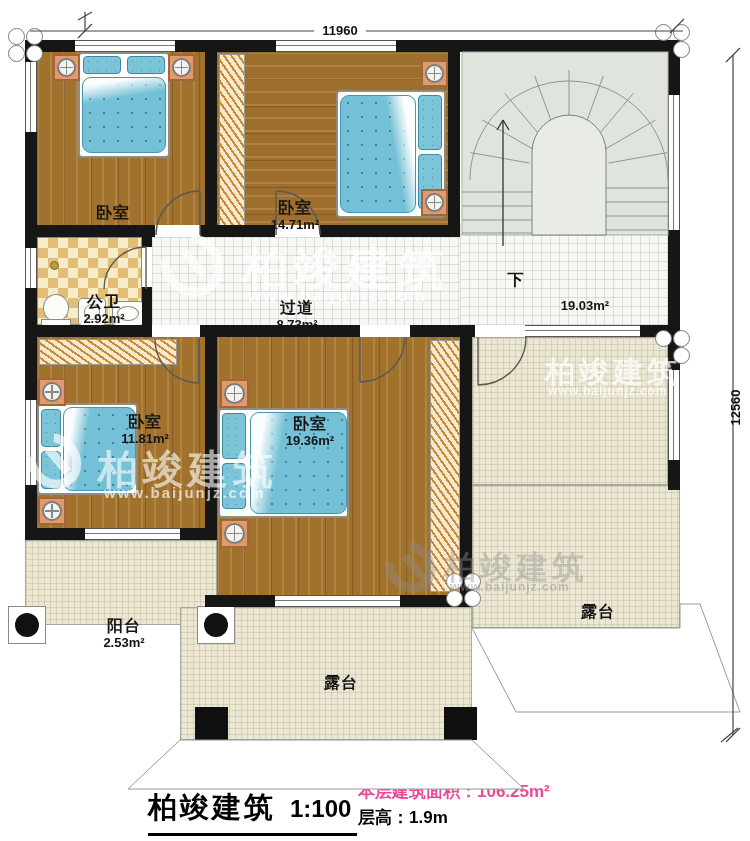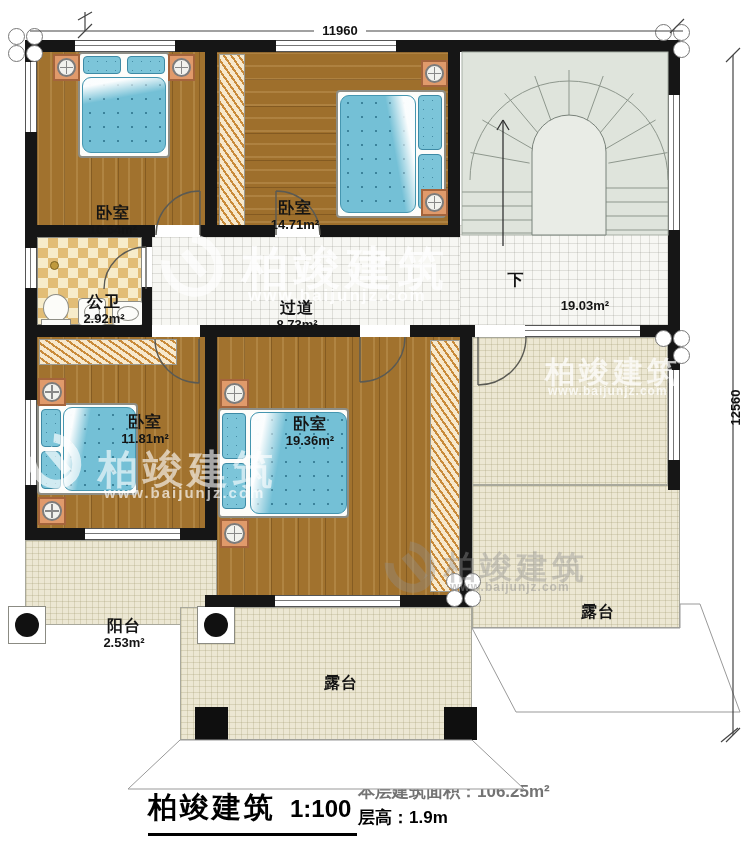--- a/index.html
+++ b/index.html
@@ -56,21 +56,21 @@
   .wm-logo{z-index:46;border-radius:50%;border:9px solid rgba(255,255,255,.65);border-top-color:transparent;transform:rotate(-40deg);}
   .wm-logo:after{content:"";position:absolute;left:46%;top:18%;width:9px;height:30px;background:rgba(255,255,255,.65);}
   .wm-gray{border-color:rgba(145,145,145,.35);border-top-color:transparent;}
   .wm-gray:after{background:rgba(145,145,145,.35);}
   .dimtxt{z-index:50;font-size:13px;font-weight:bold;color:#111;background:#fff;text-align:center;}
   .lineart{z-index:40;pointer-events:none;}
   .titlebar{z-index:55;}
   .title-wrap{position:absolute;left:148px;top:788px;border-bottom:3px solid #000;padding:0 6px 5px 0;white-space:nowrap;}
   .title-cn{font-size:29px;font-weight:bold;letter-spacing:3px;color:#000;}
   .title-scale{font-size:24px;font-weight:bold;color:#000;margin-left:14px;}
-  .info1{position:absolute;left:358px;top:780px;font-size:17px;font-weight:bold;color:#737373;white-space:nowrap;}
+  .info1{position:absolute;left:358px;top:780px;font-size:17px;font-weight:bold;color:#ec4899;white-space:nowrap;}
   .info2{position:absolute;left:358px;top:806px;font-size:17px;font-weight:bold;color:#000;white-space:nowrap;}
 </style>
 </head>
 <body>
 
 <div class="plan">
 
   <div class="a wood" style="left:37px;top:52px;width:168px;height:173px;"></div>
   <div class="a woodh" style="left:217px;top:52px;width:231px;height:173px;"></div>
   <div class="a checker" style="left:37px;top:237px;width:105px;height:88px;"></div>

